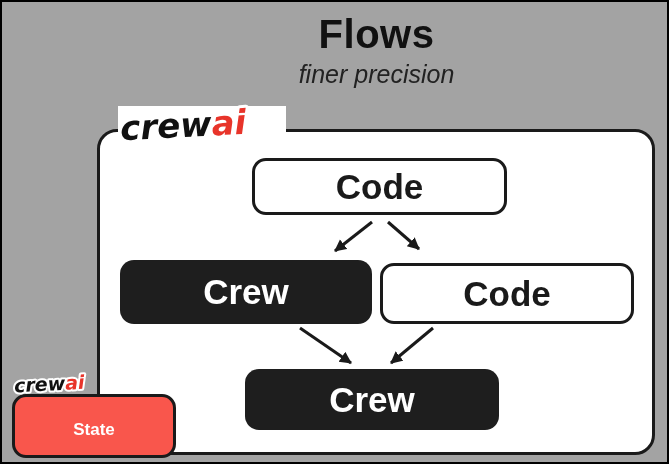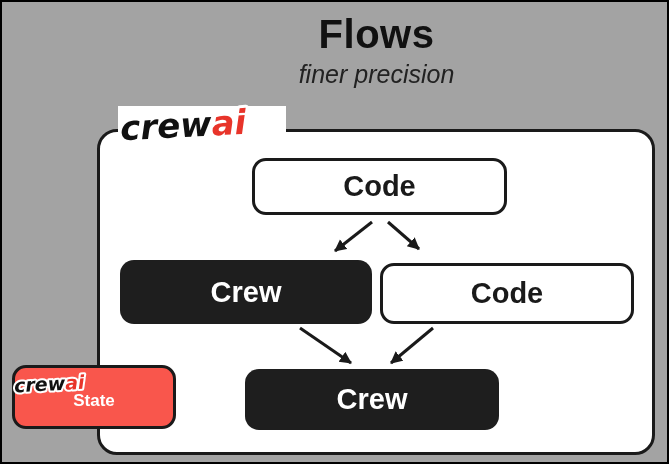--- a/index.html
+++ b/index.html
@@ -60,41 +60,41 @@
     width: 100px;
     height: 30px;
     z-index: 5;
   }
   .node {
     position: absolute;
     display: flex;
     align-items: center;
     justify-content: center;
     border-radius: 14px;
-    font-size: 29px;
+    font-size: 35px;
     font-weight: bold;
     z-index: 2;
   }
   .node.outline {
     background: #ffffff;
     border: 3px solid #1a1a1a;
     color: #1a1a1a;
   }
   .node.filled {
     background: #1e1e1e;
     color: #ffffff;
   }
   .node-code-top   { left: 250px; top: 156px; width: 255px; height: 57px; }
   .node-crew-left  { left: 118px; top: 258px; width: 252px; height: 64px; }
   .node-code-right { left: 378px; top: 261px; width: 254px; height: 61px; }
   .node-crew-bottom{ left: 243px; top: 367px; width: 254px; height: 61px; }
   .state-node {
     position: absolute;
     left: 10px;
-    top: 363px;
+    top: 392px;
     width: 164px;
     height: 64px;
     background: #f9564c;
     border: 3px solid #1a1a1a;
     border-radius: 14px;
     display: flex;
     align-items: center;
     justify-content: center;
     z-index: 4;
   }

